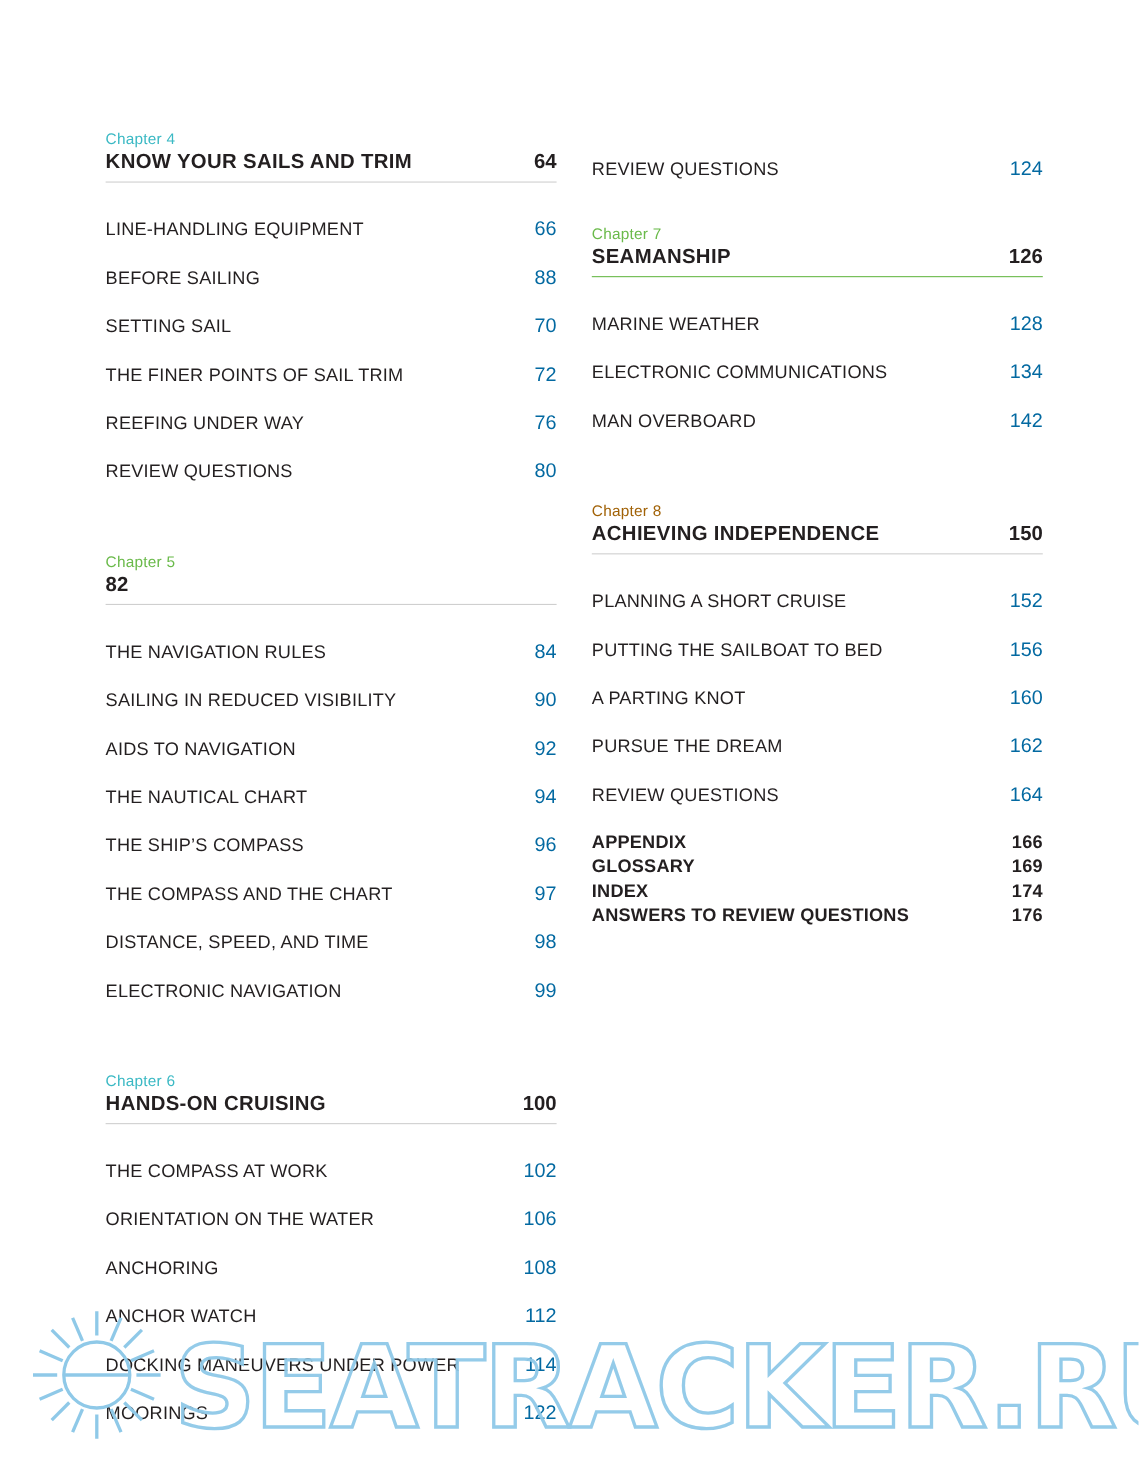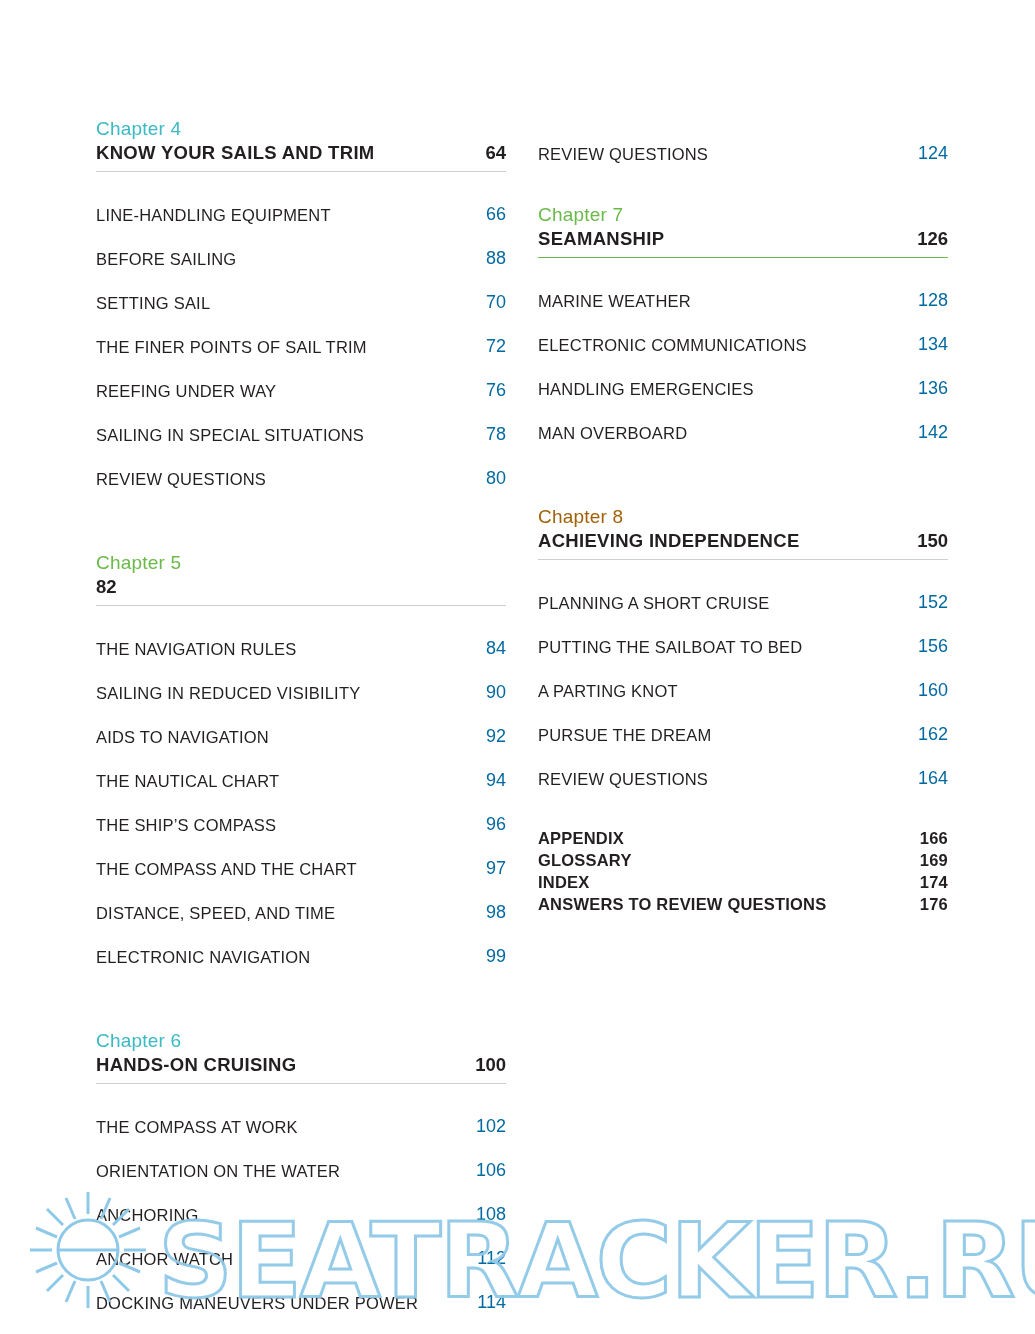--- a/index.html
+++ b/index.html
@@ -26,21 +26,21 @@
     align-items: flex-start;
   }
   .col {
     width: 410px;
     flex: 0 0 410px;
   }
   .block {
     margin-bottom: 0;
   }
   .chapter-label {
-    font-size: 19px;
+    font-size: 14px;
     letter-spacing: 0.2px;
     margin: 0 0 2px 0;
     font-weight: 400;
   }
   .chapter-title-row {
     display: flex;
     align-items: baseline;
     justify-content: space-between;
     border-bottom: 1.6px solid #cfcfcf;
     padding-bottom: 7px;
@@ -85,21 +85,20 @@
     display: flex;
     align-items: baseline;
     justify-content: space-between;
     height: 22px;
   }
   .back-label, .back-page {
     font-size: 16.5px;
     font-weight: bold;
     color: #231f20;
     letter-spacing: 0.2px;
-    margin-top: 16px;
   }
   
   .watermark {
     position: absolute;
     left: 8px;
     bottom: 6px;
     width: 1020px;
     height: 150px;
     pointer-events: none;
   }
@@ -152,24 +151,20 @@
         </div>
         <div class="entry">
           <span class="entry-title">THE FINER POINTS OF SAIL TRIM</span>
           <span class="entry-page">72</span>
         </div>
         <div class="entry">
           <span class="entry-title">REEFING UNDER WAY</span>
           <span class="entry-page">76</span>
         </div>
         <div class="entry">
-          <span class="entry-title">SAILING IN SPECIAL SITUATIONS</span>
-          <span class="entry-page">78</span>
-        </div>
-        <div class="entry">
           <span class="entry-title">REVIEW QUESTIONS</span>
           <span class="entry-page">80</span>
         </div>
       </div>
 
       <div class="gap-block"></div>
 
       <div class="block">
         <div class="chapter-label" style="color:#6aba4a">Chapter 5</div>
         <div class="chapter-title-row">
@@ -259,24 +254,20 @@
           <span class="chapter-title">SEAMANSHIP</span>
           <span class="chapter-page">126</span>
         </div>
         <div class="entry">
           <span class="entry-title">MARINE WEATHER</span>
           <span class="entry-page">128</span>
         </div>
         <div class="entry">
           <span class="entry-title">ELECTRONIC COMMUNICATIONS</span>
           <span class="entry-page">134</span>
-        </div>
-        <div class="entry">
-          <span class="entry-title">HANDLING EMERGENCIES</span>
-          <span class="entry-page">136</span>
         </div>
         <div class="entry">
           <span class="entry-title">MAN OVERBOARD</span>
           <span class="entry-page">142</span>
         </div>
       </div>
 
       <div class="gap-block"></div>
 
       <div class="block">

